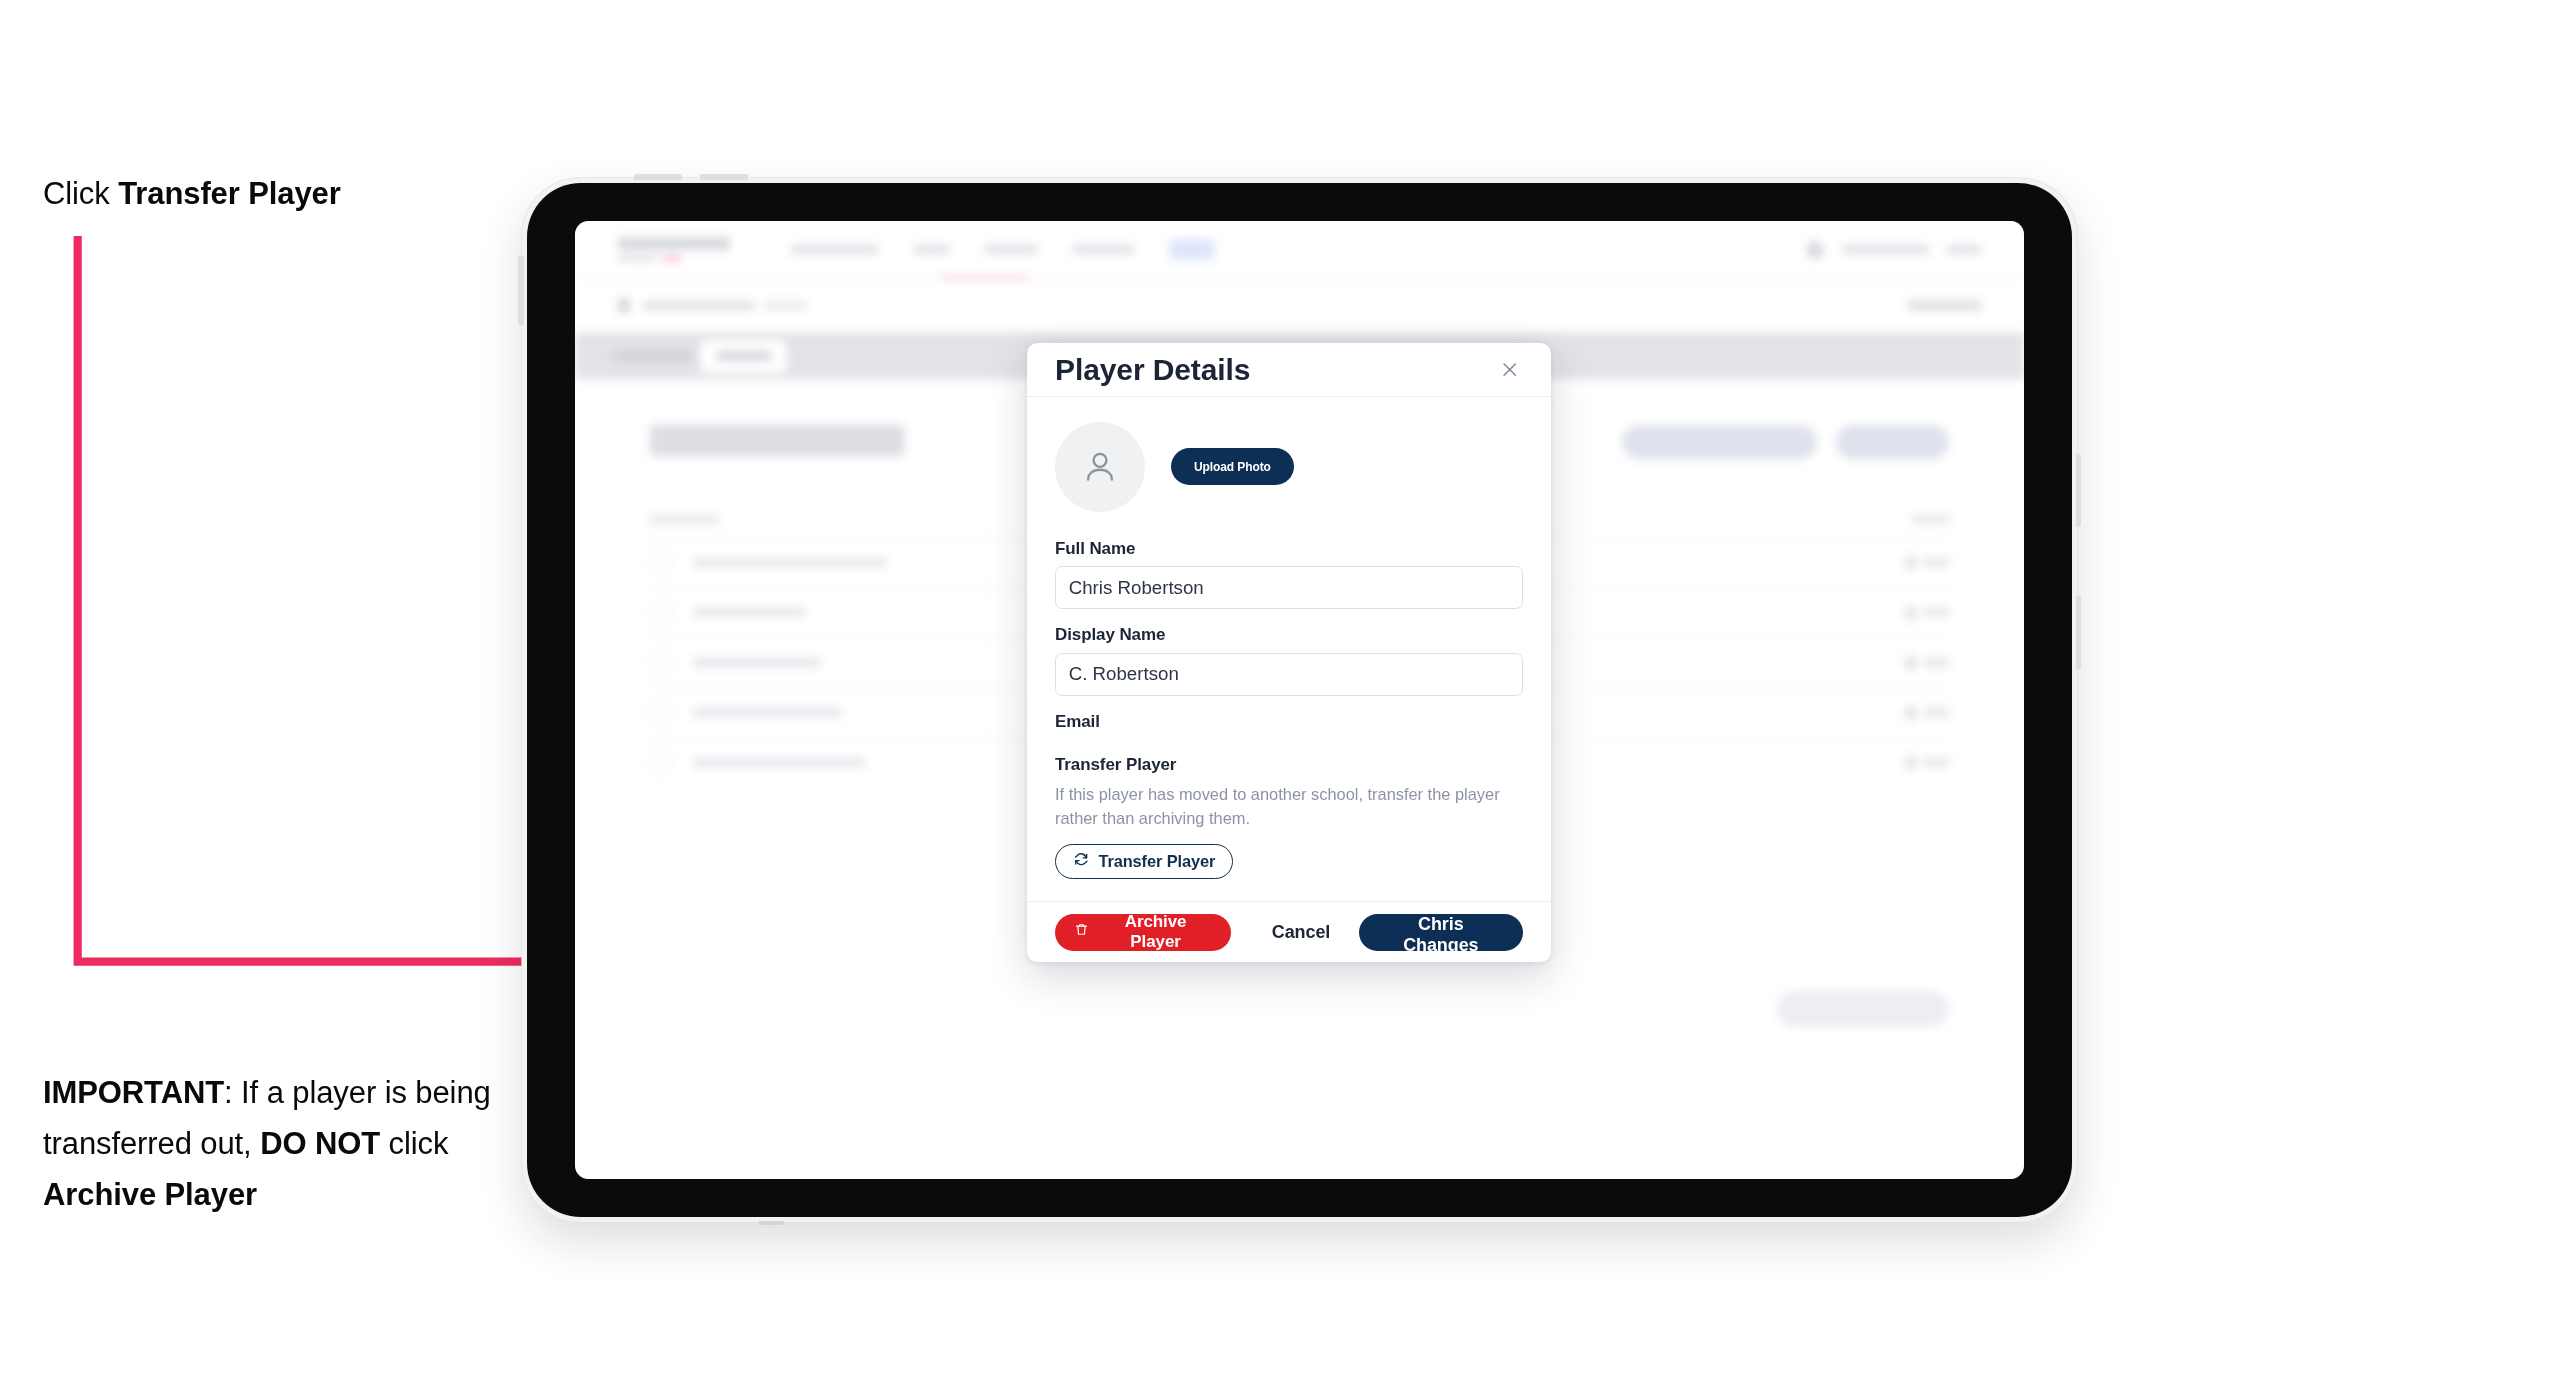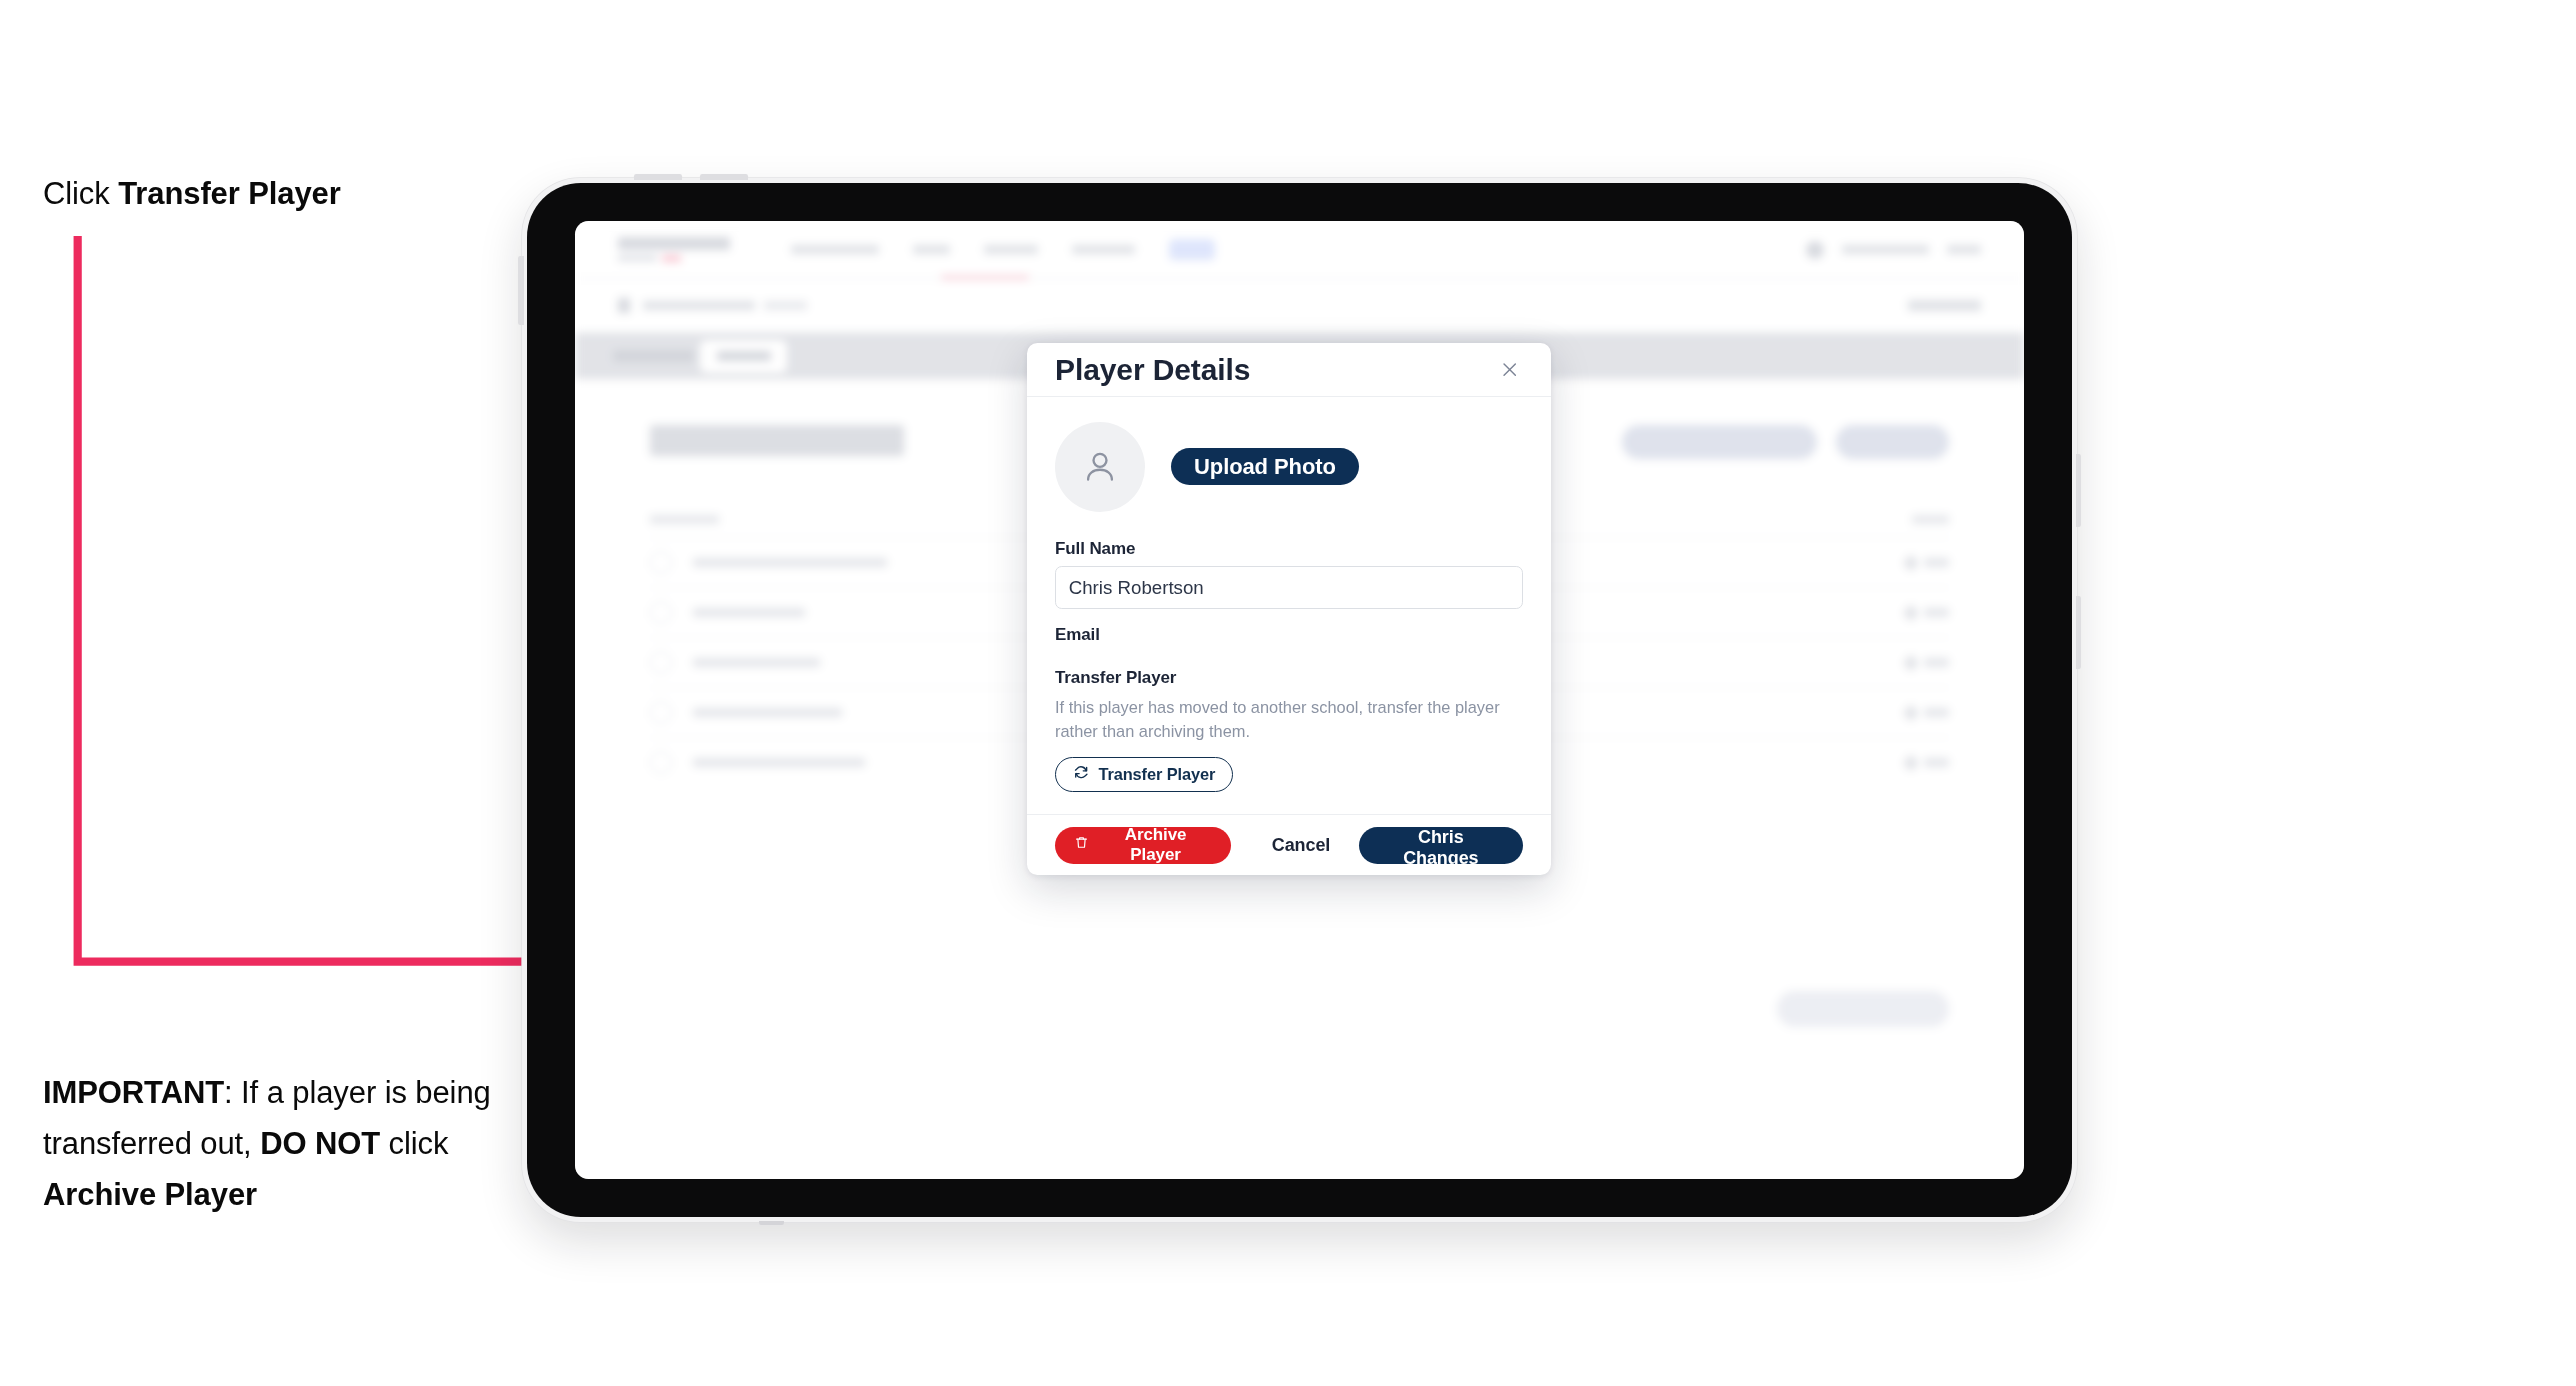--- a/index.html
+++ b/index.html
@@ -200,21 +200,21 @@
 
   .avatar-row { display:flex; align-items: center; gap: 26px; margin-bottom: 27px; }
   .avatar {
     width: 90px; height: 90px; border-radius: 50%;
     background: #f0f1f3; display:flex; align-items:center; justify-content:center;
   }
   .upload-btn {
     background: #0d2f55; color: #ffffff;
     border: none; border-radius: 18.7px;
     height: 37px; padding: 0 23px;
-    font-size: 22px; font-weight: 600;
+    font-size: 12px; font-weight: 600;
     font-family: "Liberation Sans", sans-serif;
     cursor: pointer; letter-spacing: -0.1px;
   }
 
   .field { margin-bottom: 16.4px; }
   .field:last-of-type { margin-bottom: 0; }
   .field-label {
     font-size: 17px; font-weight: 600; color: #1c2436;
     margin-bottom: 7.5px; letter-spacing: -0.1px;
   }
@@ -427,20 +427,24 @@
             </svg>
           </div>
           <button class="upload-btn">Upload Photo</button>
         </div>
 
         <div class="field">
           <div class="field-label">Full Name</div>
           <input class="field-input" type="text" value="Chris Robertson" style="">
         </div>
 
+        <div class="field">
+          <div class="field-label">Display Name</div>
+          <input class="field-input" type="text" value="C. Robertson" style="">
+        </div>
 
         <div class="field">
           <div class="field-label">Email</div>
         </div>
 
 
         <div class="transfer-block">
           <div class="field-label">Transfer Player</div>
           <div class="transfer-desc">If this player has moved to another school, transfer the player rather than archiving them.</div>
           <button class="transfer-btn">

